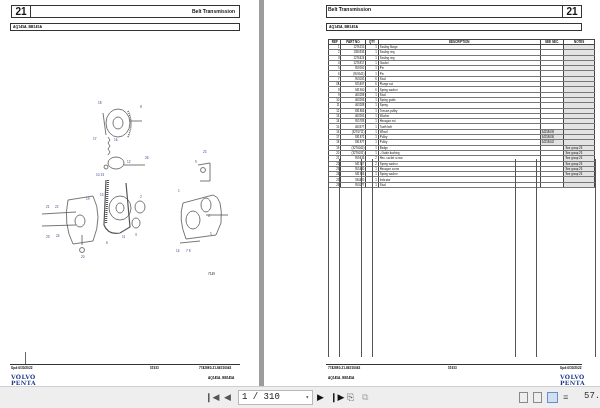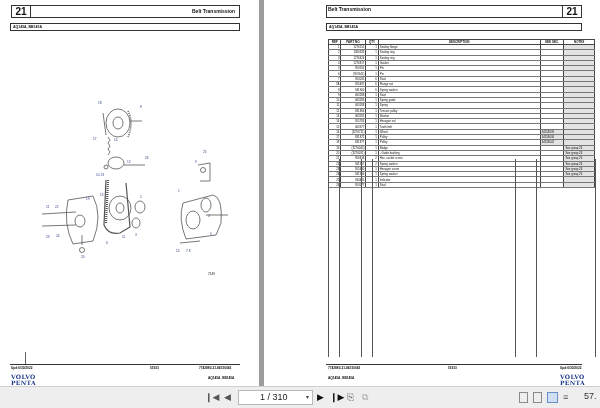--- a/index.html
+++ b/index.html
@@ -33,23 +33,23 @@
   table.parts th { font-weight:bold; border:0.6px solid #444; height:4px; padding:0 1px; font-size:3px; text-align:center; }
   table.parts td { border-left:0.6px solid #444; border-right:0.6px solid #444; border-bottom:0.6px solid #777; height:4.3px; padding:0 1px; line-height:4px; white-space:nowrap; overflow:hidden; }
   td.ref, td.qty { text-align:right; }
   td.pn { text-align:right; }
   td.note { background:#e3e3e3; }
   td.see { }
   .col-lines { position:absolute; top:159px; height:198px; width:0.6px; background:#555; }
 
   .toolbar { position:absolute; left:0; top:386px; width:600px; height:22px; background:#eeeeee; border-top:1px solid #cfcfcf; box-sizing:border-box; }
   .tb-icon { position:absolute; top:5px; font-size:9px; color:#555; line-height:11px; cursor:pointer; }
-  .page-input { position:absolute; left:238px; top:3px; width:75px; height:15px; border:1px solid #b8b8b8; background:#fff; box-sizing:border-box; font-size:9px; padding-left:21px; line-height:13px; color:#222; font-family:Liberation Sans, sans-serif; }
+  .page-input { position:absolute; left:238px; top:3px; width:75px; height:15px; border:1px solid #b8b8b8; background:#fff; box-sizing:border-box; font-size:9px; padding-left:3px; line-height:13px; color:#222; font-family:Liberation Mono, monospace; }
   .dd-arrow { position:absolute; right:3px; top:0px; font-size:6px; color:#444; }
-  .zoom-val { position:absolute; left:584px; top:4px; font-size:9px; color:#333; font-family:Liberation Sans, sans-serif; }
+  .zoom-val { position:absolute; left:584px; top:4px; font-size:9px; color:#333; font-family:Liberation Mono, monospace; }
   .view-icon { position:absolute; top:5px; width:9px; height:11px; box-sizing:border-box; border:1px solid #8a8a8a; cursor:pointer; }
   .view-icon.active { background:#cfe0f5; border-color:#6a8fc8; }
 </style>
 </head>
 <body>
 
 <div class="viewer">
 
   <div class="page left">
     <div class="section-num" style="left:11px;top:5px;width:20px;">

